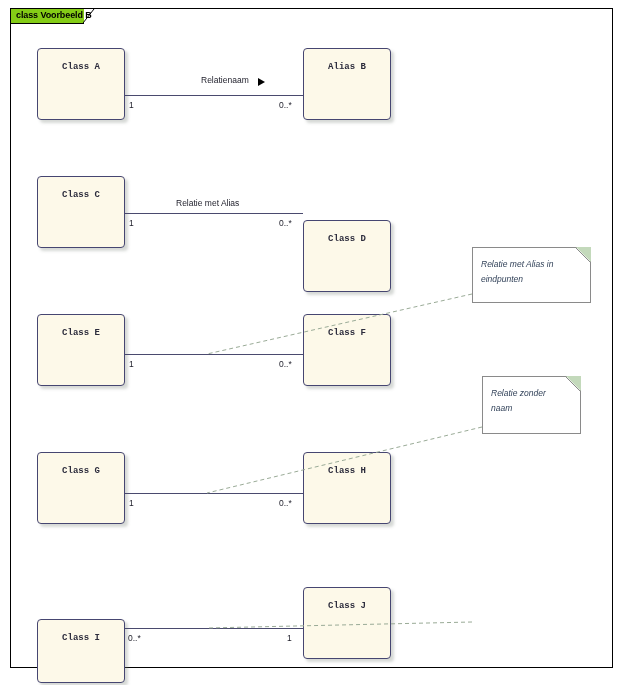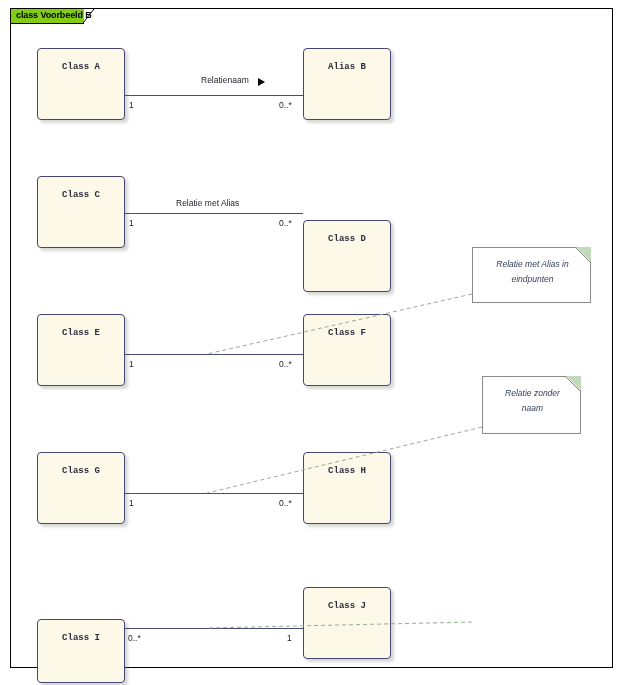--- a/index.html
+++ b/index.html
@@ -102,21 +102,20 @@
   }
   .note .note-text {
     position: absolute;
     left: 8px;
     top: 9px;
     right: 6px;
     font-size: 8.5px;
     font-style: italic;
     color: #33435a;
     line-height: 15px;
-    text-align: center;
   }
   .note .note-fold {
     position: absolute;
     right: -1px;
     top: -1px;
     width: 0;
     height: 0;
     border-left: 15px solid transparent;
     border-top: 15px solid #c3d9bb;
   }

